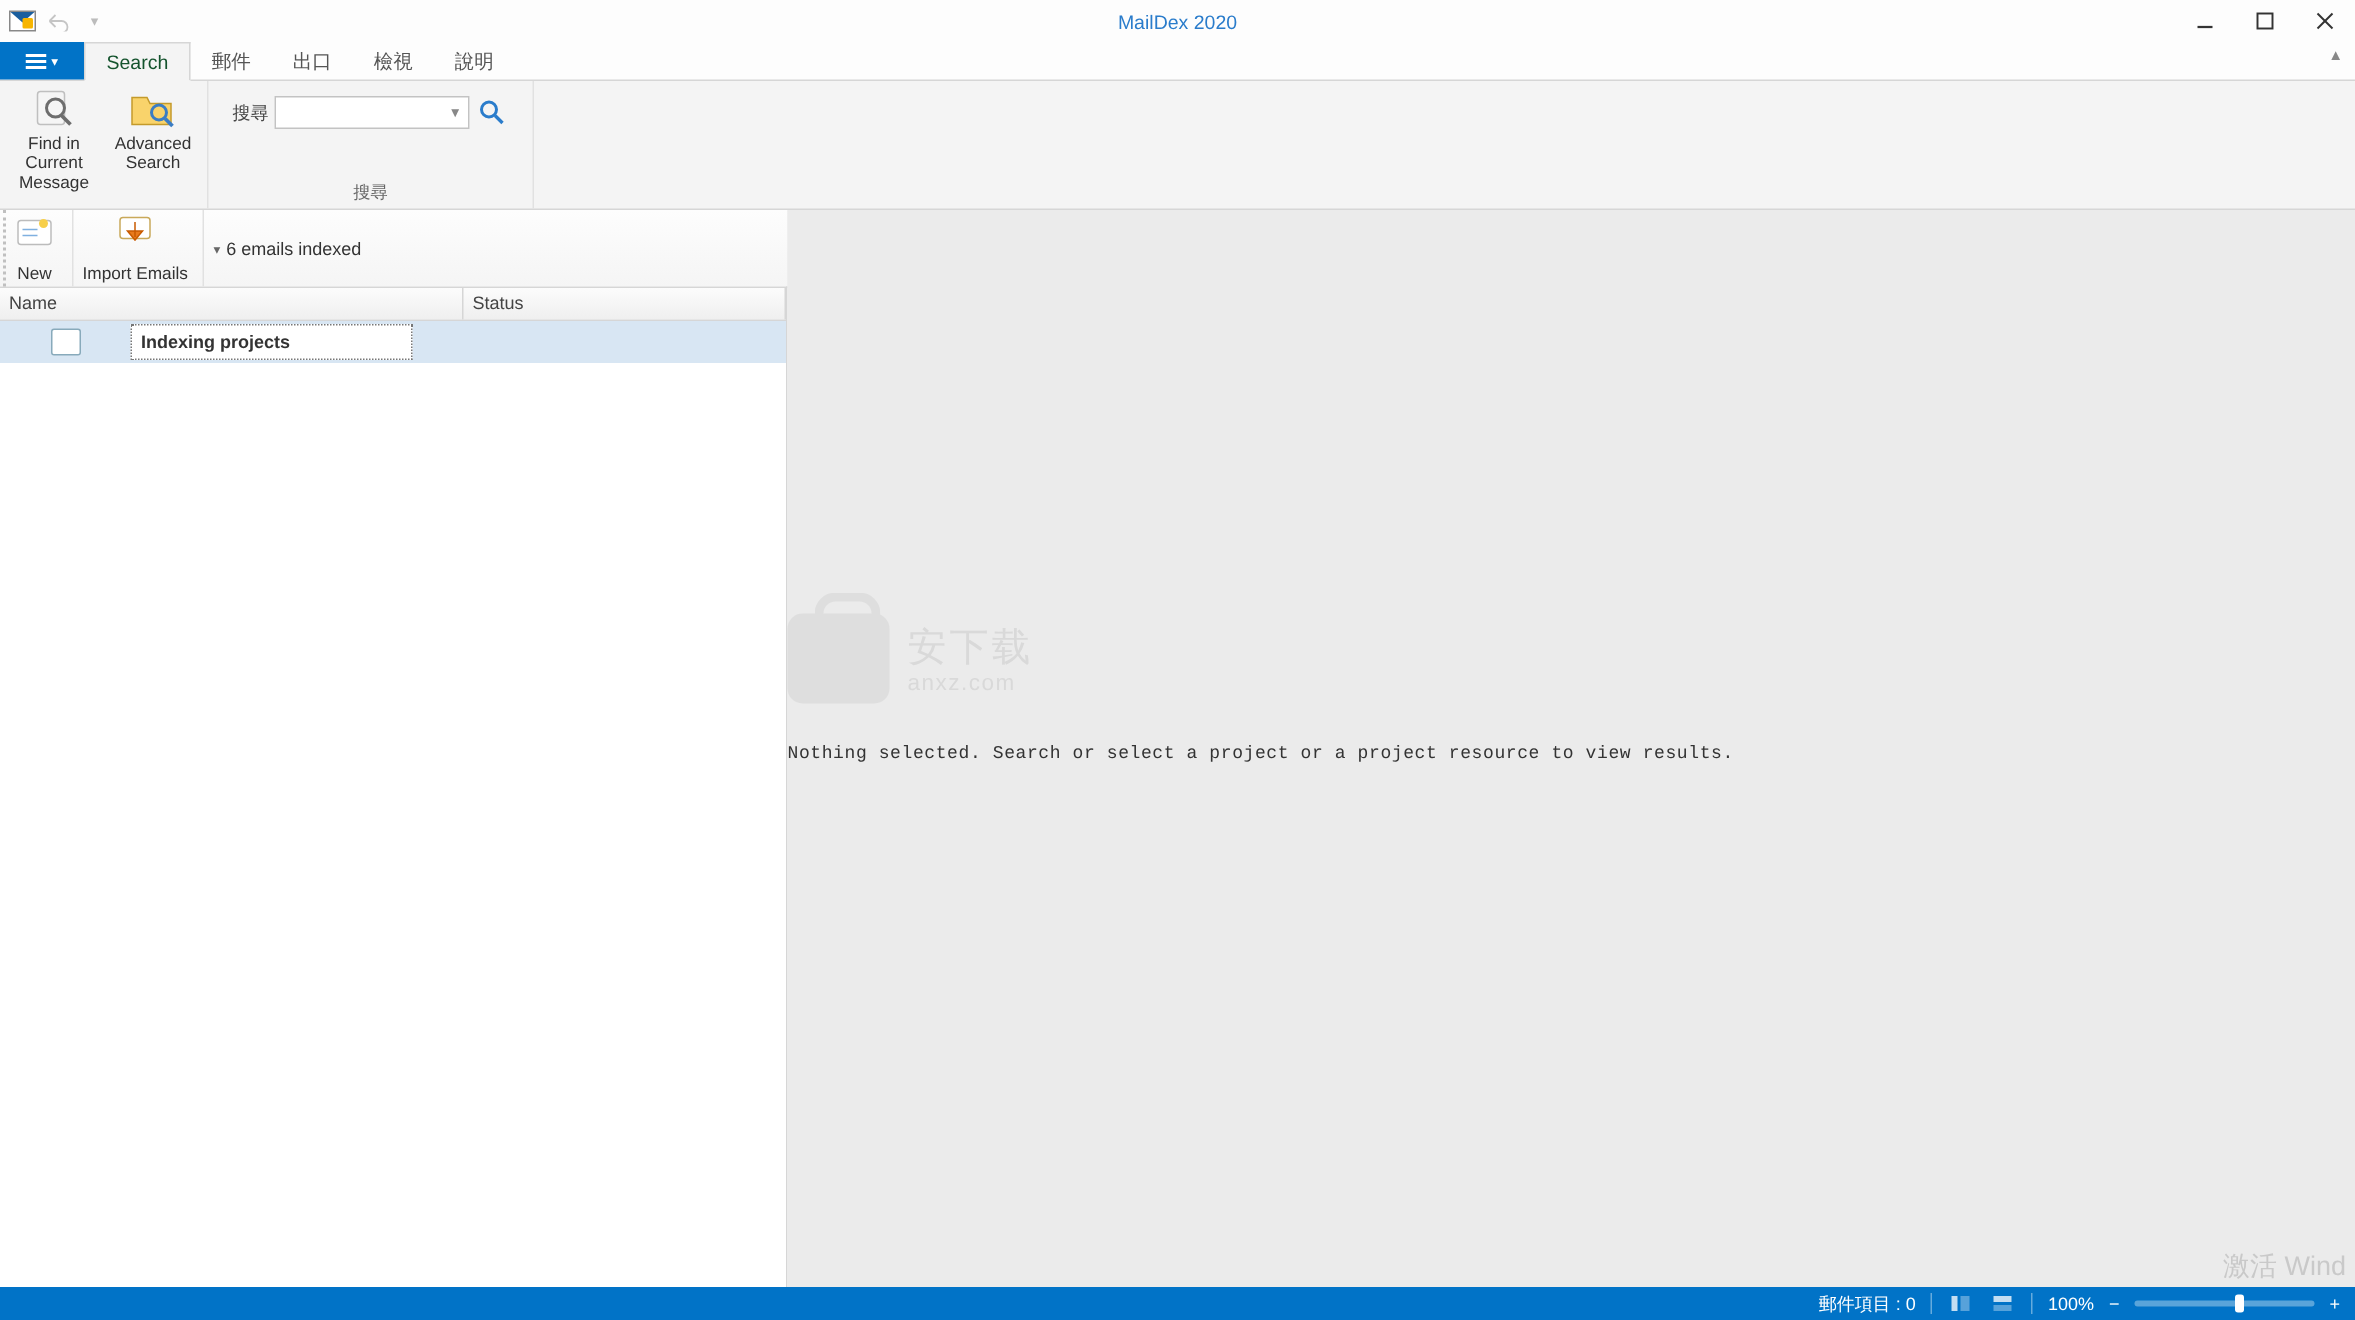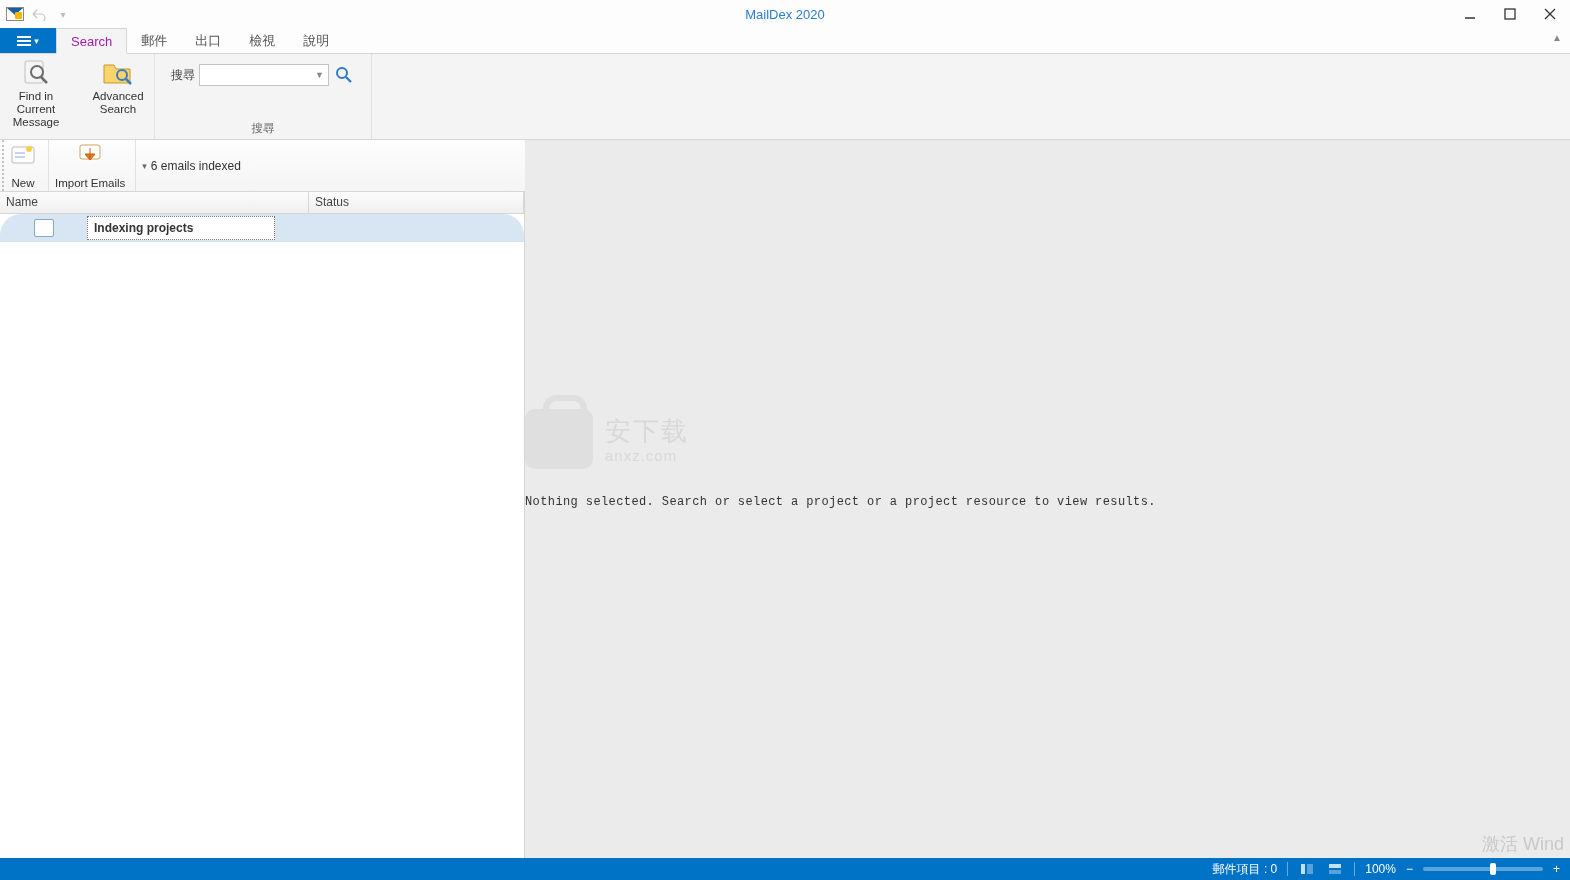--- a/index.html
+++ b/index.html
@@ -9,46 +9,46 @@
 .app-icon { width:18px; height:14px; background:#fff; border:1px solid #888; position:relative; display:flex; align-items:center; justify-content:center; }
 .app-icon::before { content:""; position:absolute; top:0; left:0; right:0; height:0; border-left:8px solid transparent; border-right:8px solid transparent; border-top:7px solid #1a5e9e; }
 .app-icon::after { content:""; position:absolute; bottom:1px; right:1px; width:7px; height:7px; background:#f7b500; border-radius:1px; }
 .qat-icon { width:18px; height:16px; display:flex; align-items:center; justify-content:center; color:#888; cursor:pointer; opacity:.55; }
 .title-center { position:absolute; left:50%; transform:translateX(-50%); color:#2a7ccb; font-size:13px; }
 .win-controls { position:absolute; right:0; top:0; display:flex; height:28px; }
 .win-btn { width:40px; display:flex; align-items:center; justify-content:center; font-size:14px; cursor:pointer; }
 .ribbon-tabs { height:26px; background:#fdfdfd; display:flex; align-items:stretch; border-bottom:1px solid #d6d6d6; position:relative; }
 .file-tab { width:56px; background:#0173c7; color:#fff; display:flex; align-items:center; justify-content:center; gap:3px; cursor:pointer; font-size:12px; }
 .tab { padding:0 14px; display:flex; align-items:center; cursor:pointer; color:#555; font-size:13px; }
-.tab.active { background:#f4f4f4; color:#a21caf; border:1px solid #d6d6d6; border-bottom:1px solid #f4f4f4; margin-bottom:-1px; border-top:1px solid #d6d6d6; }
+.tab.active { background:#f4f4f4; color:#14532d; border:1px solid #d6d6d6; border-bottom:1px solid #f4f4f4; margin-bottom:-1px; border-top:1px solid #d6d6d6; }
 .ribbon-collapse { position:absolute; right:8px; top:4px; color:#888; cursor:pointer; font-size:10px; }
 .ribbon-body { height:86px; background:#f4f4f4; border-bottom:1px solid #d6d6d6; display:flex; }
 .ribbon-group { display:flex; flex-direction:column; justify-content:space-between; border-right:1px solid #e1e1e1; padding:2px 6px 2px 6px; }
-.ribbon-group-buttons { display:flex; gap:22px; }
+.ribbon-group-buttons { display:flex; gap:6px; }
 .rbtn { width:60px; text-align:center; cursor:pointer; padding:2px; font-size:11.5px; line-height:1.15; }
 .rbtn .ricon { width:32px; height:30px; margin:0 auto 2px; display:flex; align-items:center; justify-content:center; }
 .ribbon-group-label { text-align:center; font-size:11.5px; color:#666; padding-bottom:1px; }
 .search-block { display:flex; align-items:center; gap:4px; padding:8px 10px 0 10px; }
 .search-label { font-size:12px; color:#444; }
 .search-combo { width:130px; height:22px; background:#fff; border:1px solid #c3c3c3; display:flex; align-items:center; justify-content:flex-end; padding-right:4px; cursor:pointer; }
 .search-combo .dd { color:#888; font-size:9px; }
 .search-go { width:22px; height:22px; display:flex; align-items:center; justify-content:center; cursor:pointer; }
 .secondary-bar { height:52px; background:linear-gradient(#fdfdfd,#f5f5f5); border-bottom:1px solid #d6d6d6; display:flex; align-items:center; width:525px; }
 .sec-btn { text-align:center; padding:2px 10px 2px 6px; cursor:pointer; font-size:11.5px; border-right:1px solid #e1e1e1; height:100%; display:flex; flex-direction:column; justify-content:space-between; }
 .sec-btn .sicon { width:30px; height:24px; margin:0 auto 2px; display:flex; align-items:center; justify-content:center; }
 .sec-dotted-left { border-left:2px dotted #c0c0c0; margin-left:2px; padding-left:4px; }
 .indexed-status { display:flex; align-items:center; gap:4px; font-size:12px; color:#333; padding-left:6px; }
 .indexed-status .dd { color:#666; font-size:9px; }
 .main-area { display:flex; height:calc(880px - 28px - 26px - 86px - 22px); }
 .left-panel { width:525px; border-right:1px solid #d6d6d6; display:flex; flex-direction:column; background:#fff; }
 .grid-header { display:flex; height:22px; background:linear-gradient(#fcfcfc,#efefef); border-bottom:1px solid #d6d6d6; font-size:12px; color:#444; }
 .gh-cell { border-right:1px solid #d6d6d6; padding:3px 6px; }
 .gh-name { width:309px; }
 .gh-status { flex:1; }
-.grid-body { flex:1; overflow:auto;border-radius:21px; }
+.grid-body { flex:1; overflow:auto; }
 .grid-row { display:flex; height:28px; align-items:center; background:#d8e6f3; border-bottom:0; }
 .gr-iconcell { width:87px; display:flex; justify-content:center; }
 .gr-namecell { width:188px; border:1px dotted #777; background:#fff; font-weight:bold; padding:4px 6px; font-size:12px; }
 .gr-status { flex:1; }
 .proj-icon { width:20px; height:18px; background:#fff; border:1px solid #8ab; border-radius:2px; position:relative; }
 .right-panel { flex:1; background:#ebebeb; display:flex; flex-direction:column; justify-content:center; position:relative; }
 .watermark { opacity:.35; display:flex; align-items:center; gap:12px; margin-top:-80px; }
 .wm-bag { width:68px; height:60px; border-radius:10px; background:#c8c8c8; position:relative; }
 .wm-bag::before { content:""; position:absolute; top:-14px; left:18px; width:32px; height:20px; border:6px solid #c8c8c8; border-bottom:none; border-radius:14px 14px 0 0; }
 .wm-text { font-size:26px; letter-spacing:2px; color:#b8b8b8; }

